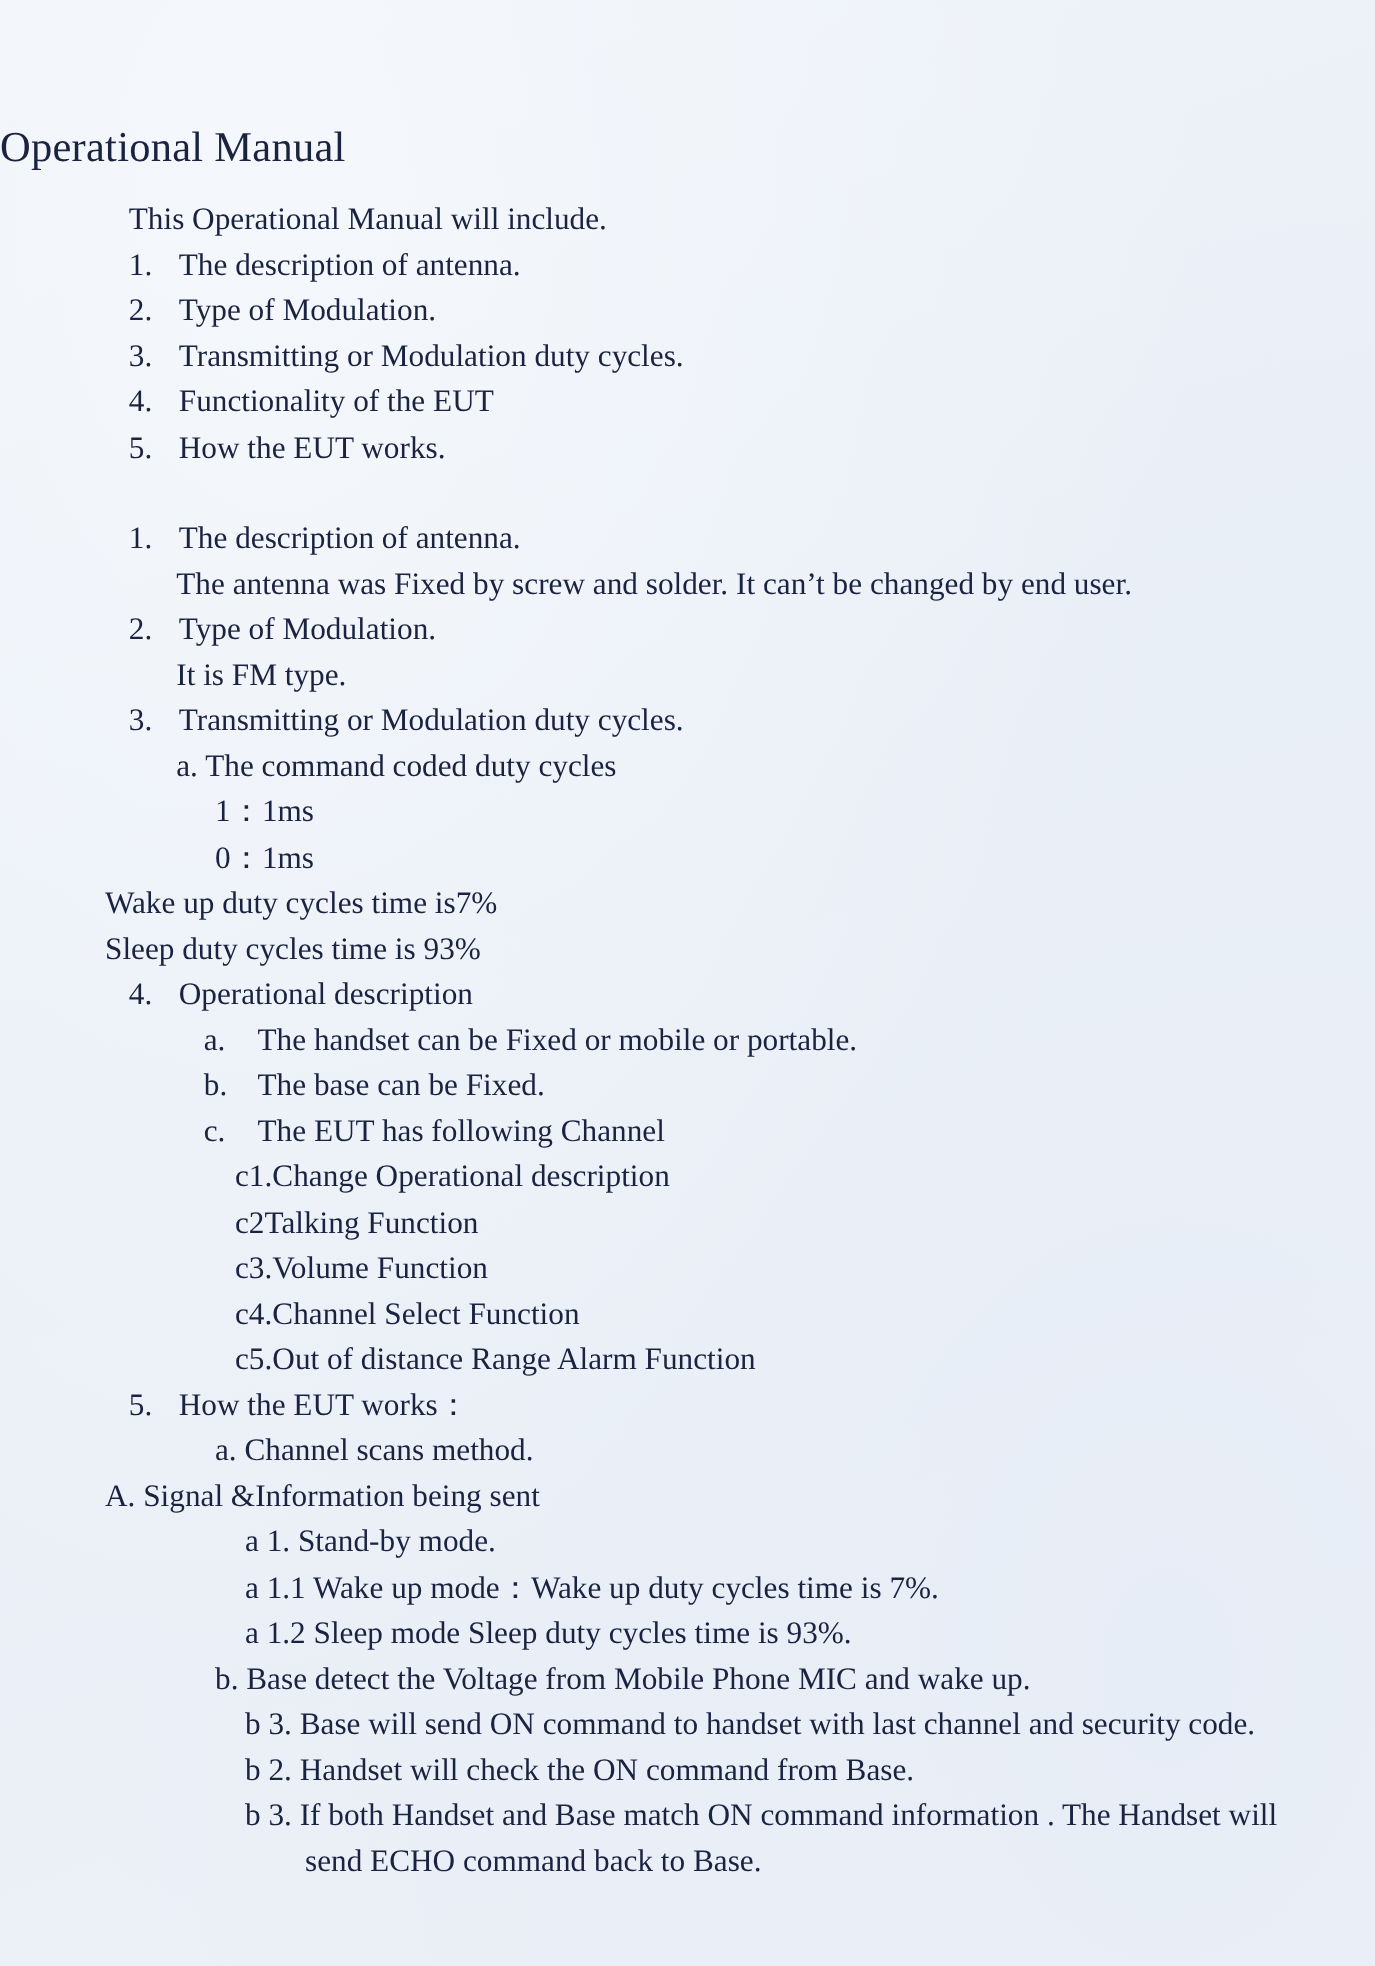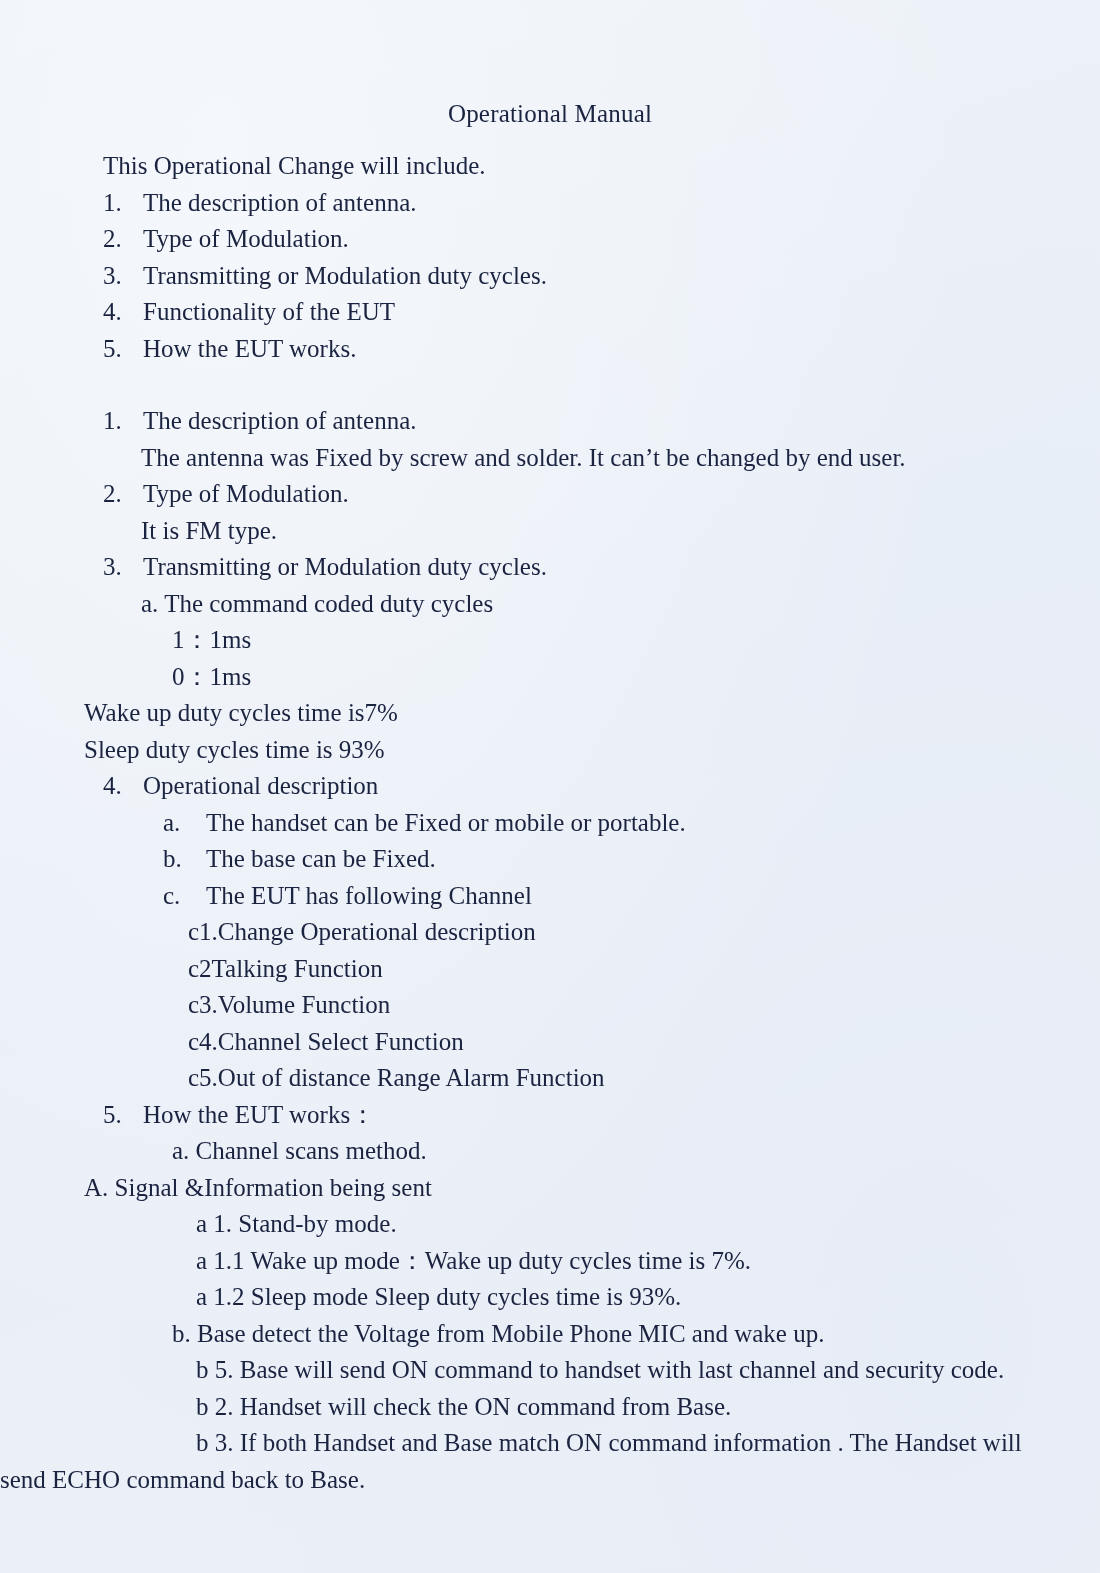--- a/index.html
+++ b/index.html
@@ -22,22 +22,22 @@
     background:
       radial-gradient(ellipse at 20% 10%, #f4f7fb 0%, rgba(244,247,251,0) 60%),
       radial-gradient(ellipse at 85% 85%, #e7edf6 0%, rgba(231,237,246,0) 65%),
       linear-gradient(160deg, #eff3f9 0%, #e9eff7 45%, #edf1f8 100%);
   }
   .content {
     position: relative;
     padding: 100px 0 0 0;
   }
   .title {
-    text-align: center;
-    font-size: 25px;
+    text-align: left;
+    font-size: 34px;
     letter-spacing: 0.2px;
     margin: 0 0 20px 0;
   }
   .para {
     font-size: 25px;
     line-height: 36.5px;
     white-space: pre-wrap;
   }
   .lead { margin-left: 103px; }
 
@@ -57,34 +57,34 @@
   .lvl1 .marker { width: 40px; }
 
   .lvl2b { margin-left: 163px; }
   .lvl2b .marker { width: 43px; }
 
   .plain-ind-1 { margin-left: 141px; }
   .plain-ind-2 { margin-left: 84px; }
   .plain-ind-3 { margin-left: 172px; }
   .plain-ind-4 { margin-left: 188px; }
   .plain-ind-5 { margin-left: 196px; }
-  .plain-ind-7 { }
+  .plain-ind-7 { margin-left: 244px; }
 
   .spacer { height: 36px; }
 </style>
 </head>
 <body>
 
 <div class="page"></div>
 
 <div class="content">
 
   <div class="title">Operational Manual</div>
 
-  <div class="para lead">This Operational Change will include.</div>
+  <div class="para lead">This Operational Manual will include.</div>
 
   <div class="list-row lvl1">
     <span class="marker">1.</span>
     <span class="text">The description of antenna.</span>
   </div>
   <div class="list-row lvl1">
     <span class="marker">2.</span>
     <span class="text">Type of Modulation.</span>
   </div>
   <div class="list-row lvl1">
@@ -149,18 +149,18 @@
   <div class="list-row lvl1">
     <span class="marker">5.</span>
     <span class="text">How the EUT works：</span>
   </div>
   <div class="para plain-ind-3">a. Channel scans method.</div>
   <div class="para plain-ind-2">A. Signal &amp;Information being sent</div>
   <div class="para plain-ind-5">a 1. Stand-by mode.</div>
   <div class="para plain-ind-5">a 1.1 Wake up mode：Wake up duty cycles time is 7%.</div>
   <div class="para plain-ind-5">a 1.2 Sleep mode Sleep duty cycles time is 93%.</div>
   <div class="para plain-ind-3">b. Base detect the Voltage from Mobile Phone MIC and wake up.</div>
-  <div class="para plain-ind-5">b 5. Base will send ON command to handset with last channel and security code.</div>
+  <div class="para plain-ind-5">b 3. Base will send ON command to handset with last channel and security code.</div>
   <div class="para plain-ind-5">b 2. Handset will check the ON command from Base.</div>
   <div class="para plain-ind-5">b 3. If both Handset and Base match ON command information . The Handset will</div>
   <div class="para plain-ind-7">send ECHO command back to Base.</div>
 
 </div>
 
 </body></html>

